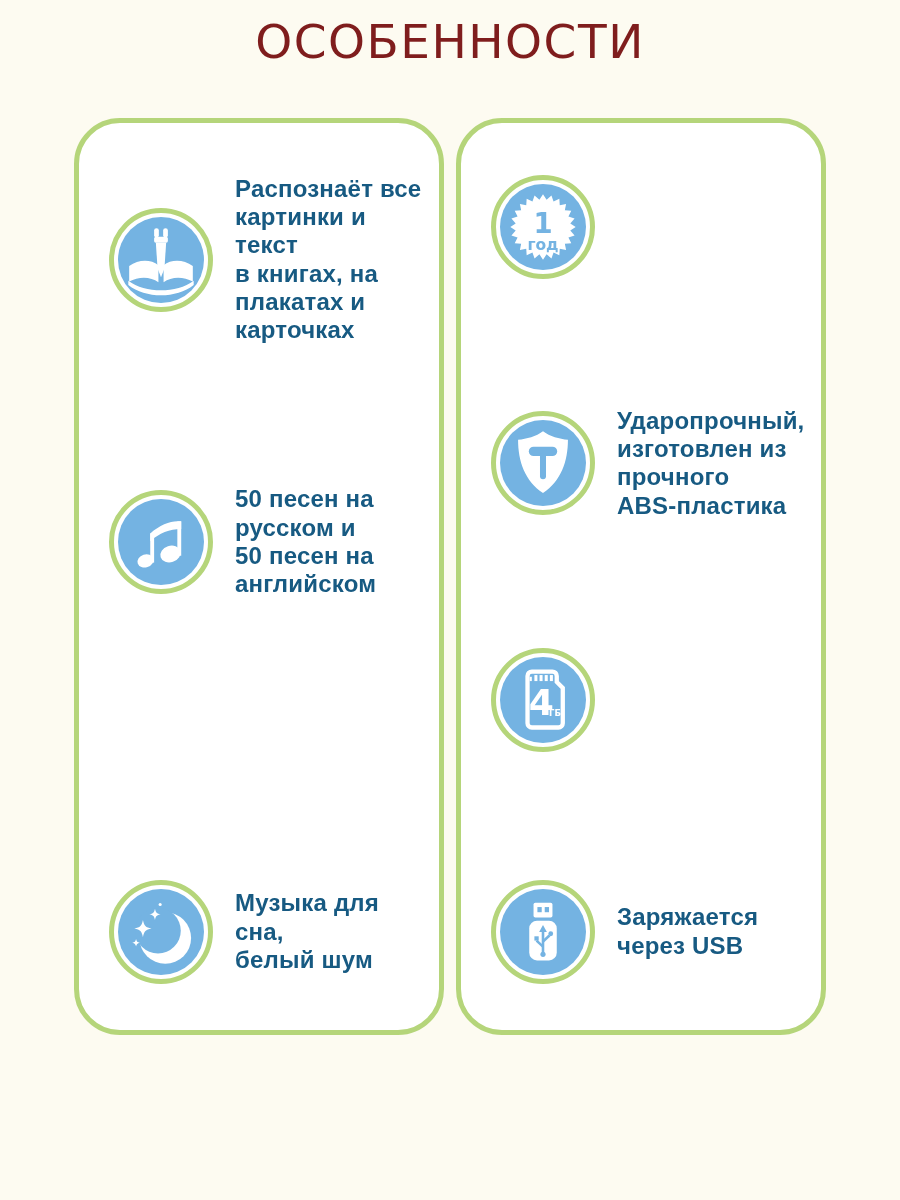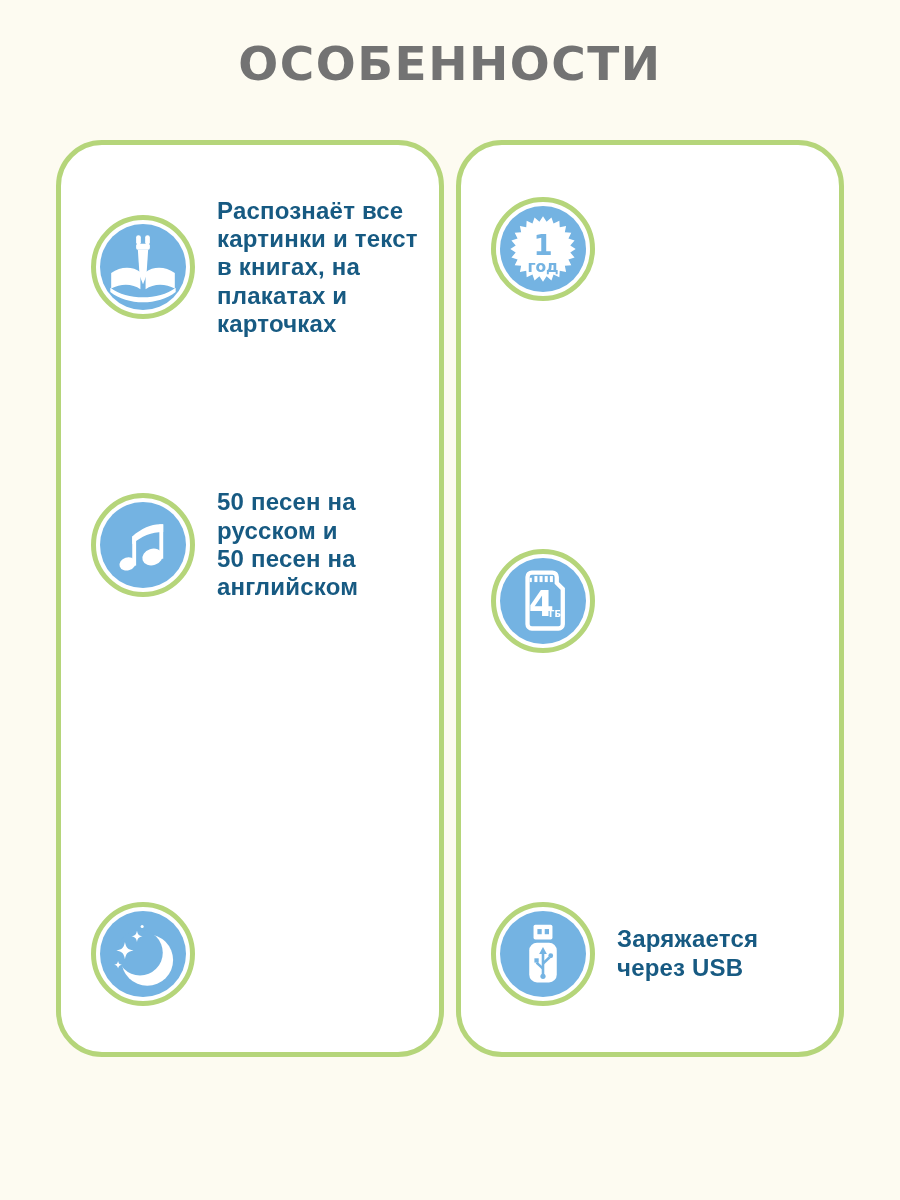--- a/index.html
+++ b/index.html
@@ -3,33 +3,33 @@
 <meta charset="utf-8">
 <style>
   html, body { margin:0; padding:0; }
   body {
     width:900px; height:1200px;
     background:#fdfbf1;
     font-family:"Liberation Sans", sans-serif;
     overflow:hidden;
   }
   .title {
-    margin:38px 20px 0;
+    margin:16px 20px 0;
     text-align:center;
-    color:#737373;
+    color:#7f1d1d;
     font-family:"DejaVu Sans", sans-serif;
-    font-weight:700;
+    font-weight:400;
     font-size:47px;
     line-height:1.1;
     letter-spacing:1.5px;
   }
   .panels {
     display:flex;
     gap:12px;
-    margin:50px 56px 0;
+    margin:50px 74px 0;
   }
   .panel {
     flex:1;
     box-sizing:border-box;
     height:917px;
     background:#ffffff;
     border:5px solid #b5d57a;
     border-radius:46px;
     padding:52px 8px 46px 30px;
     display:flex;
@@ -130,38 +130,55 @@
           <svg class="glyph" viewBox="0 0 100 100">
             <circle class="w" cx="55" cy="57" r="30"></circle>
             <circle class="b" cx="46.5" cy="48.5" r="26.5"></circle>
             <path class="w" d="M29,36 C30.5,43 32,44.5 39,46 C32,47.5 30.5,49 29,56 C27.5,49 26,47.5 19,46 C26,44.5 27.5,43 29,36 Z"></path>
             <path class="w" d="M43,23 C44,27.5 45,28.5 49.5,29.5 C45,30.5 44,31.5 43,36 C42,31.5 41,30.5 36.5,29.5 C41,28.5 42,27.5 43,23 Z"></path>
             <path class="w" d="M21,58 C21.7,61 22.4,61.7 25.4,62.4 C22.4,63.1 21.7,63.8 21,66.8 C20.3,63.8 19.6,63.1 16.6,62.4 C19.6,61.7 20.3,61 21,58 Z"></path>
             <circle class="w" cx="49" cy="18" r="1.8"></circle>
           </svg>
         </div>
       </div>
+      <div class="feature-text">Музыка для сна,
+белый шум</div>
     </div>
 
   </div>
 
   <div class="panel">
 
     <div class="feature">
       <div class="icon-ring">
         <div class="icon-circle">
           <svg class="glyph" viewBox="0 0 100 100">
             <polygon class="w" points="88.00,50.00 81.73,54.18 86.71,59.84 79.56,62.25 82.91,69.00 75.39,69.48 76.87,76.87 69.48,75.39 69.00,82.91 62.25,79.56 59.84,86.71 54.18,81.73 50.00,88.00 45.82,81.73 40.16,86.71 37.75,79.56 31.00,82.91 30.52,75.39 23.13,76.87 24.61,69.48 17.09,69.00 20.44,62.25 13.29,59.84 18.27,54.18 12.00,50.00 18.27,45.82 13.29,40.16 20.44,37.75 17.09,31.00 24.61,30.52 23.13,23.13 30.52,24.61 31.00,17.09 37.75,20.44 40.16,13.29 45.82,18.27 50.00,12.00 54.18,18.27 59.84,13.29 62.25,20.44 69.00,17.09 69.48,24.61 76.87,23.13 75.39,30.52 82.91,31.00 79.56,37.75 86.71,40.16 81.73,45.82"></polygon>
             <text x="50" y="57" text-anchor="middle" font-size="32" font-weight="800" fill="#74b3e2">1</text>
             <text x="50" y="77" text-anchor="middle" font-size="18" font-weight="800" fill="#74b3e2">год</text>
           </svg>
         </div>
       </div>
     </div>
 
+    <div class="feature">
+      <div class="icon-ring">
+        <div class="icon-circle">
+          <svg class="glyph" viewBox="0 0 100 100">
+            <path class="w" d="M50,13 C58,19 69,22 79,23 C79,48 71,71 50,85 C29,71 21,48 21,23 C31,22 42,19 50,13 Z"></path>
+            <rect class="b" x="33.5" y="31" width="33" height="11" rx="5.5"></rect>
+            <rect class="b" x="46.5" y="38" width="7" height="31" rx="3.5"></rect>
+          </svg>
+        </div>
+      </div>
+      <div class="feature-text">Ударопрочный,
+изготовлен из
+прочного
+ABS-пластика</div>
+    </div>
 
 
     <div class="feature">
       <div class="icon-ring">
         <div class="icon-circle">
           <svg class="glyph" viewBox="0 0 100 100">
             <path d="M37,17 h24 a5,5 0 0 1 5,5 v7 l7,7 v41 a5,5 0 0 1 -5,5 h-31 a5,5 0 0 1 -5,-5 v-55 a5,5 0 0 1 5,-5 z" fill="none" stroke="#ffffff" stroke-width="5"></path>
             <rect class="w" x="34.5" y="23" width="2.5" height="5"></rect>
             <rect class="w" x="40" y="21" width="3.5" height="7"></rect>
             <rect class="w" x="46" y="21" width="3.5" height="7"></rect>

